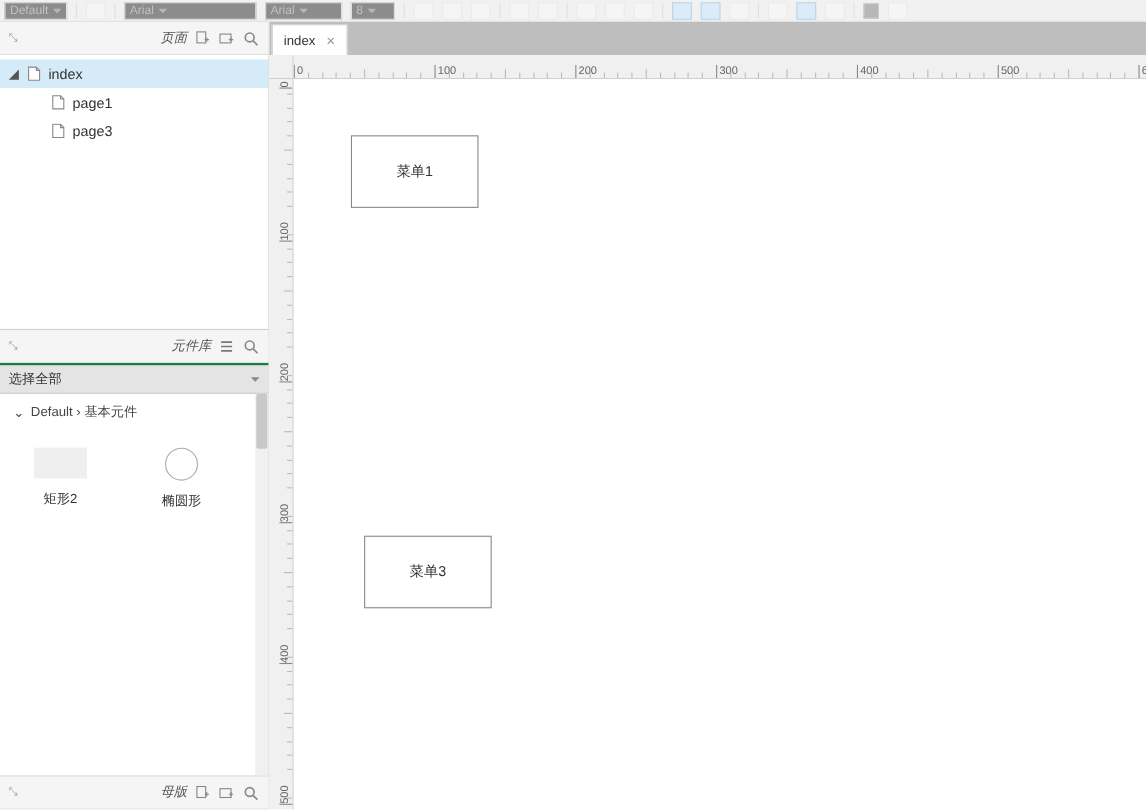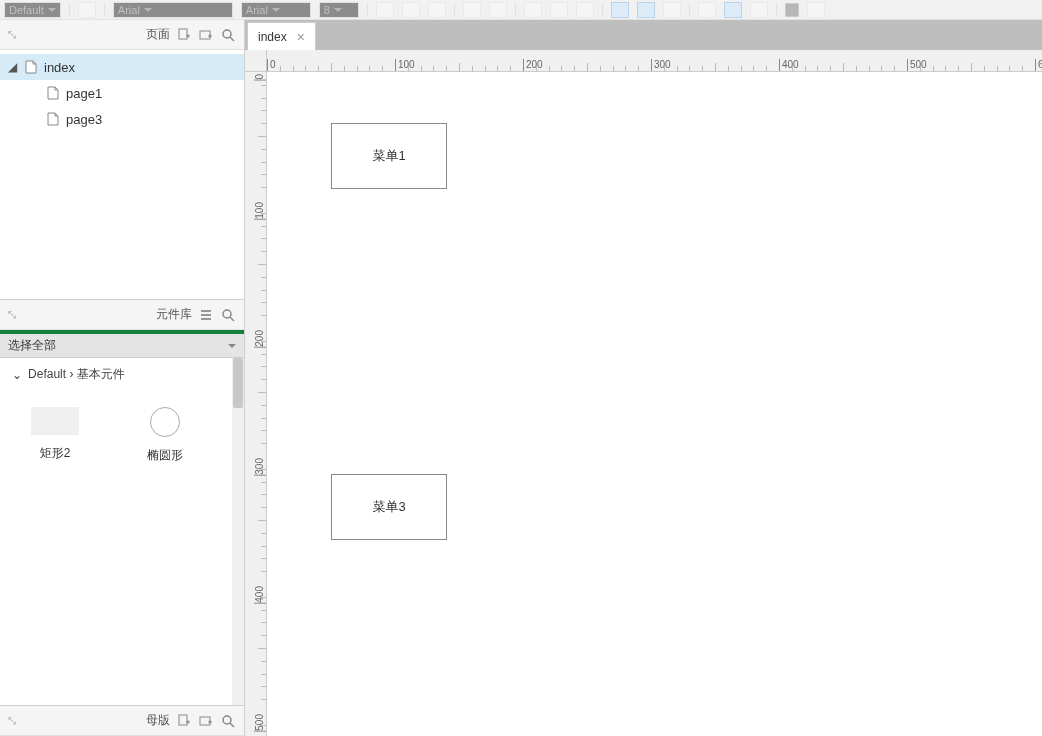--- a/index.html
+++ b/index.html
@@ -17,36 +17,36 @@
     .caret { border: 4px solid transparent; border-top-color: #888; margin-top: 4px; }
     
     
     .main { flex: 1; display: flex; }
     
     
     .sidebar { width: 245px; display: flex; flex-direction: column; border-right: 1px solid #d0d0d0; background: #fff; }
     
     .panel-header { height: 30px; display: flex; align-items: center; padding: 0 8px; border-bottom: 1px solid #e0e0e0; background: #f5f5f5; gap: 6px; }
     .panel-header .popout { font-size: 10px; color: #999; margin-right: auto; }
-    .panel-header .title { font-size: 12px; color: #555; }
+    .panel-header .title { font-size: 12px; color: #555; font-style: italic; }
     .panel-header .icon-btn { width: 16px; height: 16px; display: flex; align-items: center; justify-content: center; color: #777; cursor: pointer; }
     
     
     .pages-panel { height: 280px; display: flex; flex-direction: column; border-bottom: 1px solid #d0d0d0; }
     .pages-tree { flex: 1; overflow: auto; padding-top: 4px; }
     .tree-row { display: flex; align-items: center; height: 26px; padding: 0 8px; gap: 6px; cursor: pointer; }
     .tree-row.selected { background: #d6ebf8; }
     .tree-row .arrow { width: 10px; color: #555; }
     .tree-row .file-icon { width: 14px; height: 14px; }
     .tree-row .label { font-size: 13px; color: #333; }
     .tree-row.child { padding-left: 46px; }
     
     
     .widgets-panel { flex: 1; display: flex; flex-direction: column; border-bottom: 1px solid #d0d0d0; }
-    .widgets-select { margin: 0; background: #e4e4e4; border: none; border-top: 4px solid #15803d; border-bottom: 1px solid #ccc; padding: 4px 8px; display: flex; justify-content: space-between; align-items: center; height: 28px; }
+    .widgets-select { margin: 0; background: #e4e4e4; border: none; border-top: 2px solid #15803d; border-bottom: 1px solid #ccc; padding: 4px 8px; display: flex; justify-content: space-between; align-items: center; height: 28px; }
     .widgets-body { flex: 1; overflow: auto; position: relative; }
     .widgets-scrollbar { position: absolute; right: 0; top: 0; bottom: 0; width: 12px; background: #f0f0f0; }
     .widgets-thumb { position: absolute; left: 1px; right: 1px; top: 0; height: 50px; background: #c8c8c8; border-radius: 2px; }
     .widgets-section { padding: 8px 12px; display: flex; align-items: center; gap: 6px; color: #444; }
     .widgets-grid { display: flex; flex-wrap: wrap; padding: 6px 0; }
     .widget-item { width: 110px; display: flex; flex-direction: column; align-items: center; gap: 10px; padding: 10px 0; cursor: pointer; }
     .widget-shape { width: 48px; height: 28px; }
     .widget-shape.rect-outline { border: 1px solid #888; background: #fff; }
     .widget-shape.rect-fill-light { background: #efefef; }
     .widget-shape.rect-fill-gray { background: #ccc; }
@@ -372,19 +372,19 @@
             <div class="tick-minor" style="top: 563.2px;"></div>
             <div class="tick-minor" style="top: 576px; width: 8px;"></div>
             <div class="tick-minor" style="top: 588.8px;"></div>
             <div class="tick-minor" style="top: 601.6px;"></div>
             <div class="tick-minor" style="top: 614.4px;"></div>
             <div class="tick-minor" style="top: 627.2px;"></div>
             <div class="tick-major" style="top: 640px;">500</div>
             <div class="tick-minor" style="top: 652.8px;"></div>
           </div>
         <div class="canvas" id="canvas">
-            <div class="shape-box" style="left: 64px; top: 51.2px; width: 116px; height: 66px;">菜单1</div>
-            <div class="shape-box" style="left: 64px; top: 402px; width: 116px; height: 66px;">菜单3</div>
+            <div class="shape-box" style="left: 52px; top: 51.2px; width: 116px; height: 66px;">菜单1</div>
+            <div class="shape-box" style="left: 64px; top: 415px; width: 116px; height: 66px;">菜单3</div>
           </div>
       </div>
     </div>
   </div>
 </div>
 
 </body></html>

